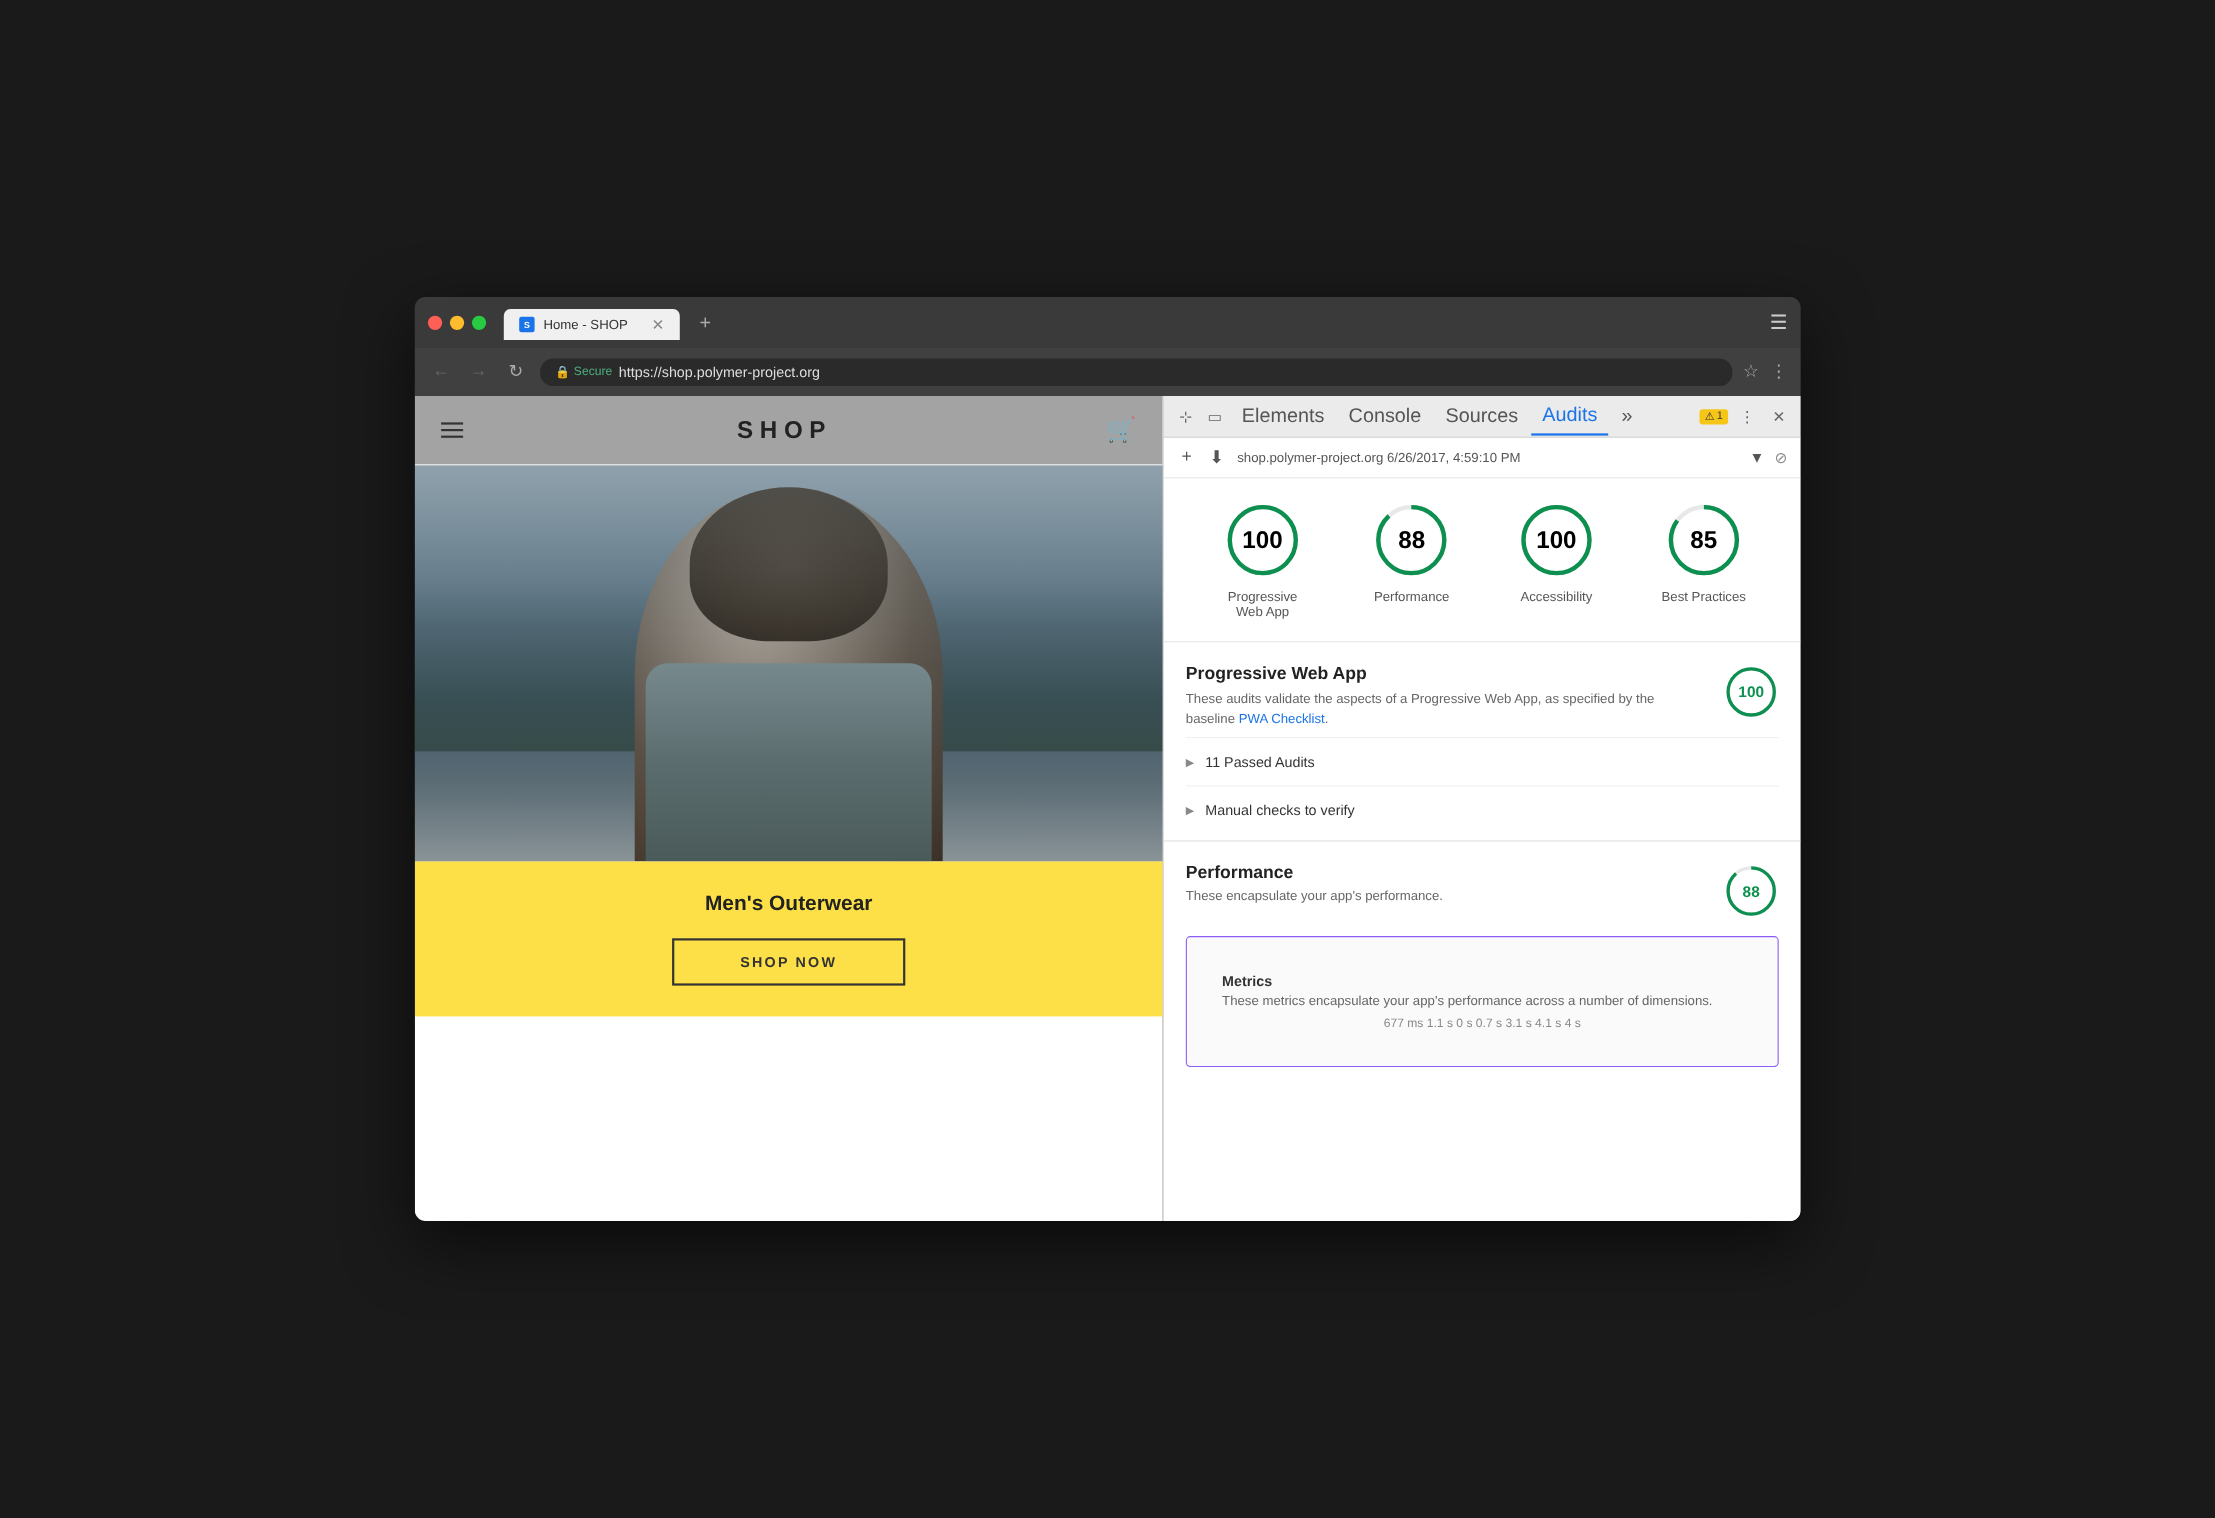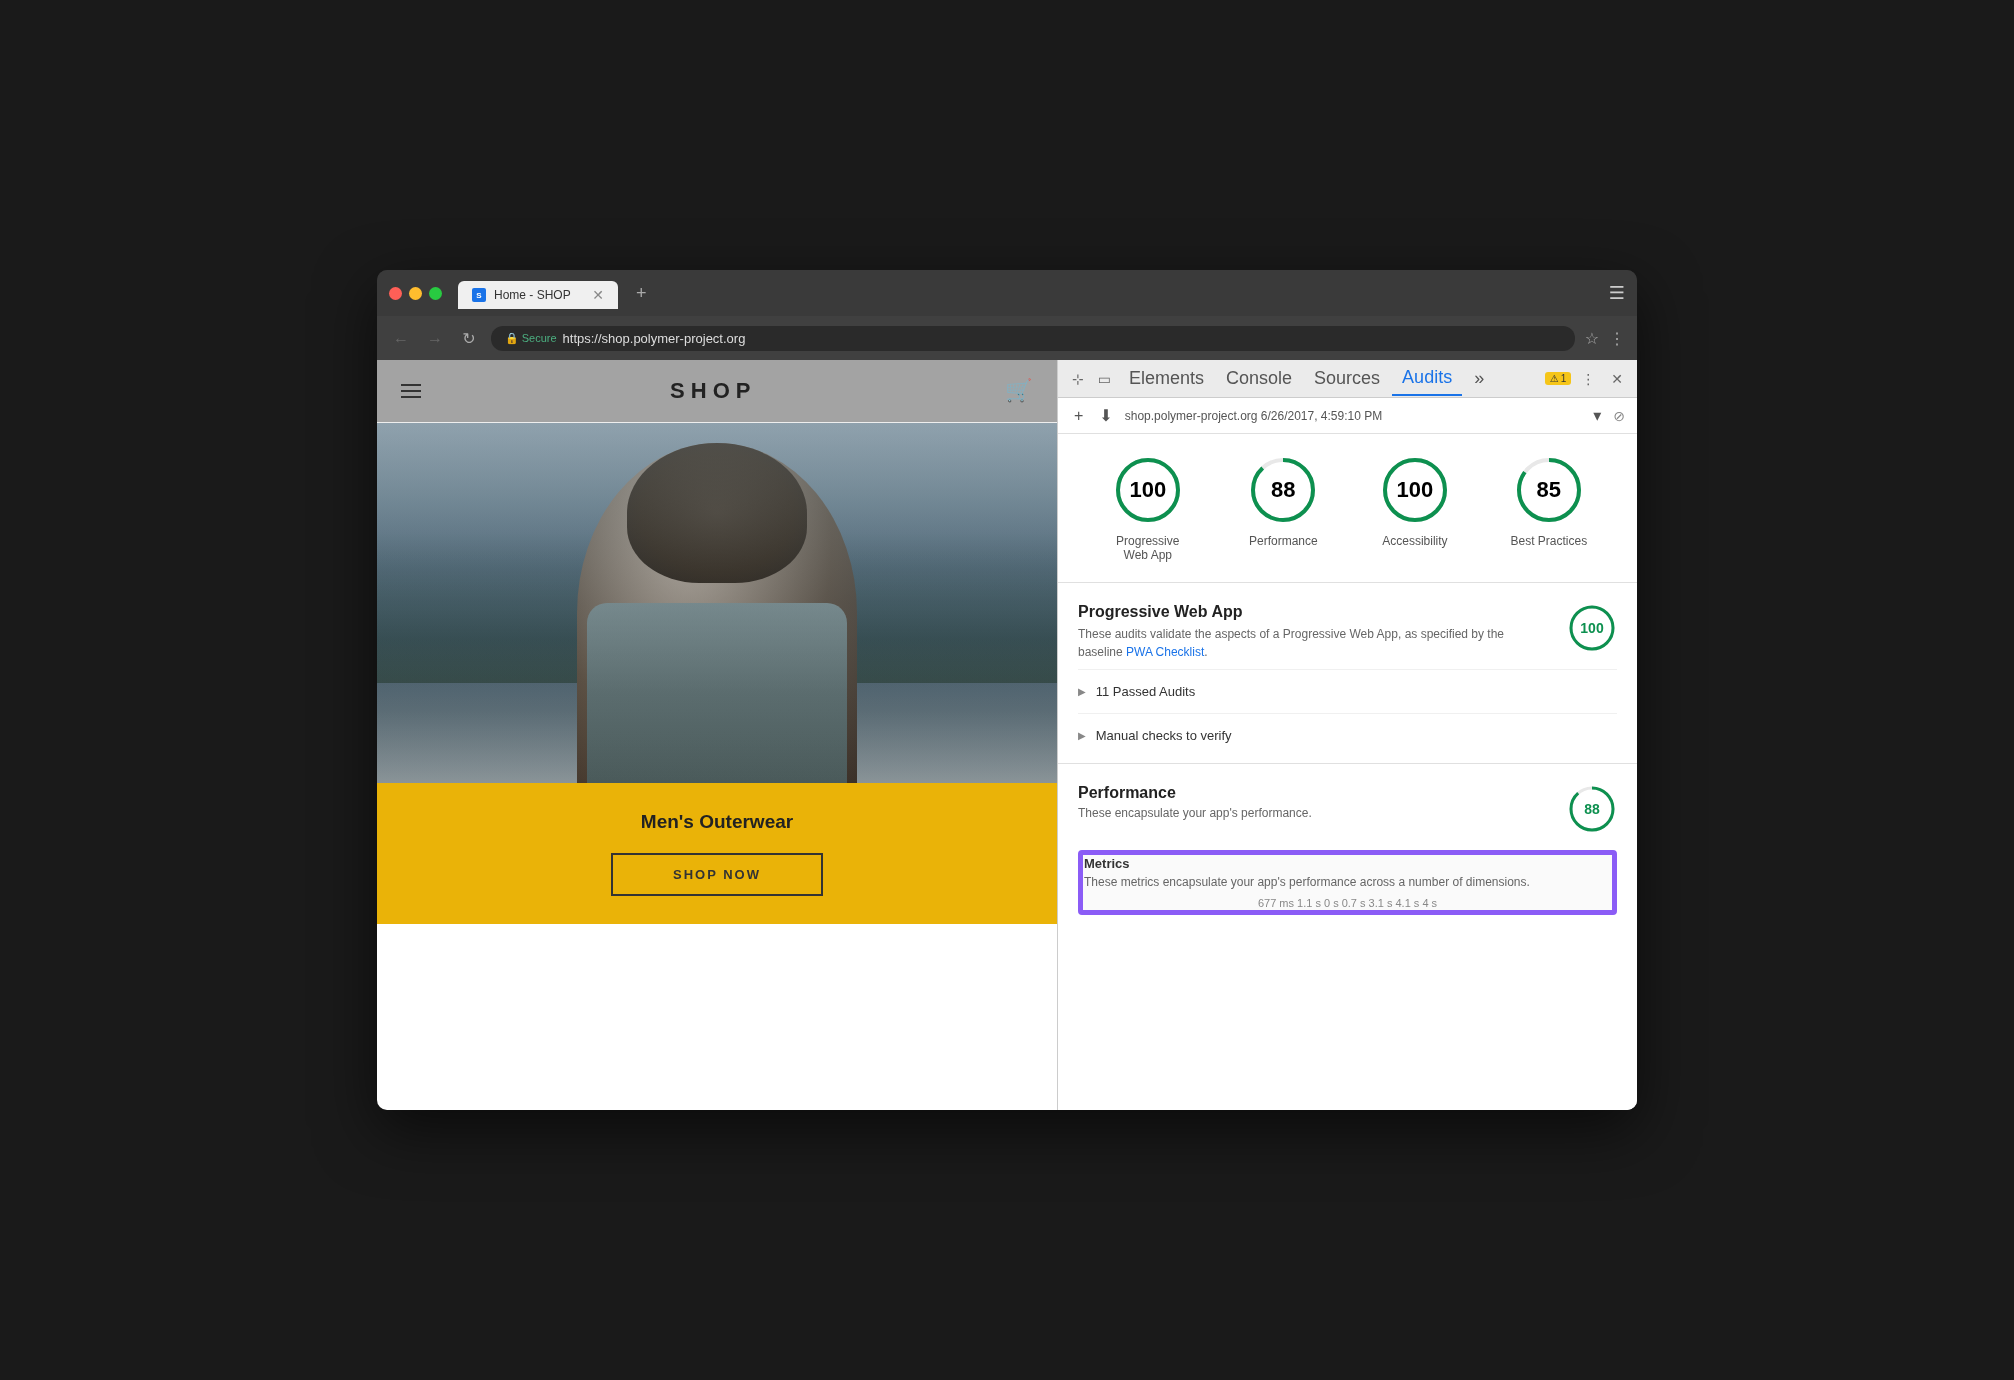--- a/index.html
+++ b/index.html
@@ -242,21 +242,21 @@
     }
     .trees-bg {
       position: absolute;
       bottom: 100px;
       left: 0; right: 0;
       height: 150px;
       background: linear-gradient(to bottom, transparent, rgba(40,60,40,0.3) 50%, rgba(20,40,20,0.5) 100%);
     }
 
     .hero-text-section {
-      background: #eab308;
+      background: #fde047;
       padding: 28px 24px;
       text-align: center;
     }
     .hero-title {
       font-size: 19px;
       font-weight: 700;
       color: #222;
       margin-bottom: 20px;
     }
     .shop-now-btn {
@@ -475,23 +475,23 @@
       color: #222;
       margin-bottom: 4px;
     }
     .perf-desc {
       font-size: 12px;
       color: #666;
     }
 
     .metrics-subsection {
       margin-top: 16px;
-      padding: 1px;
+      padding: 32px;
       background: #fafafa;
-      border: 5px solid #8b5cf6;
+      border: 1px solid #8b5cf6;
       border-radius: 4px;
     }
     .metrics-title {
       font-size: 13px;
       font-weight: 600;
       color: #333;
       margin-bottom: 4px;
     }
     .metrics-desc {
       font-size: 12px;

